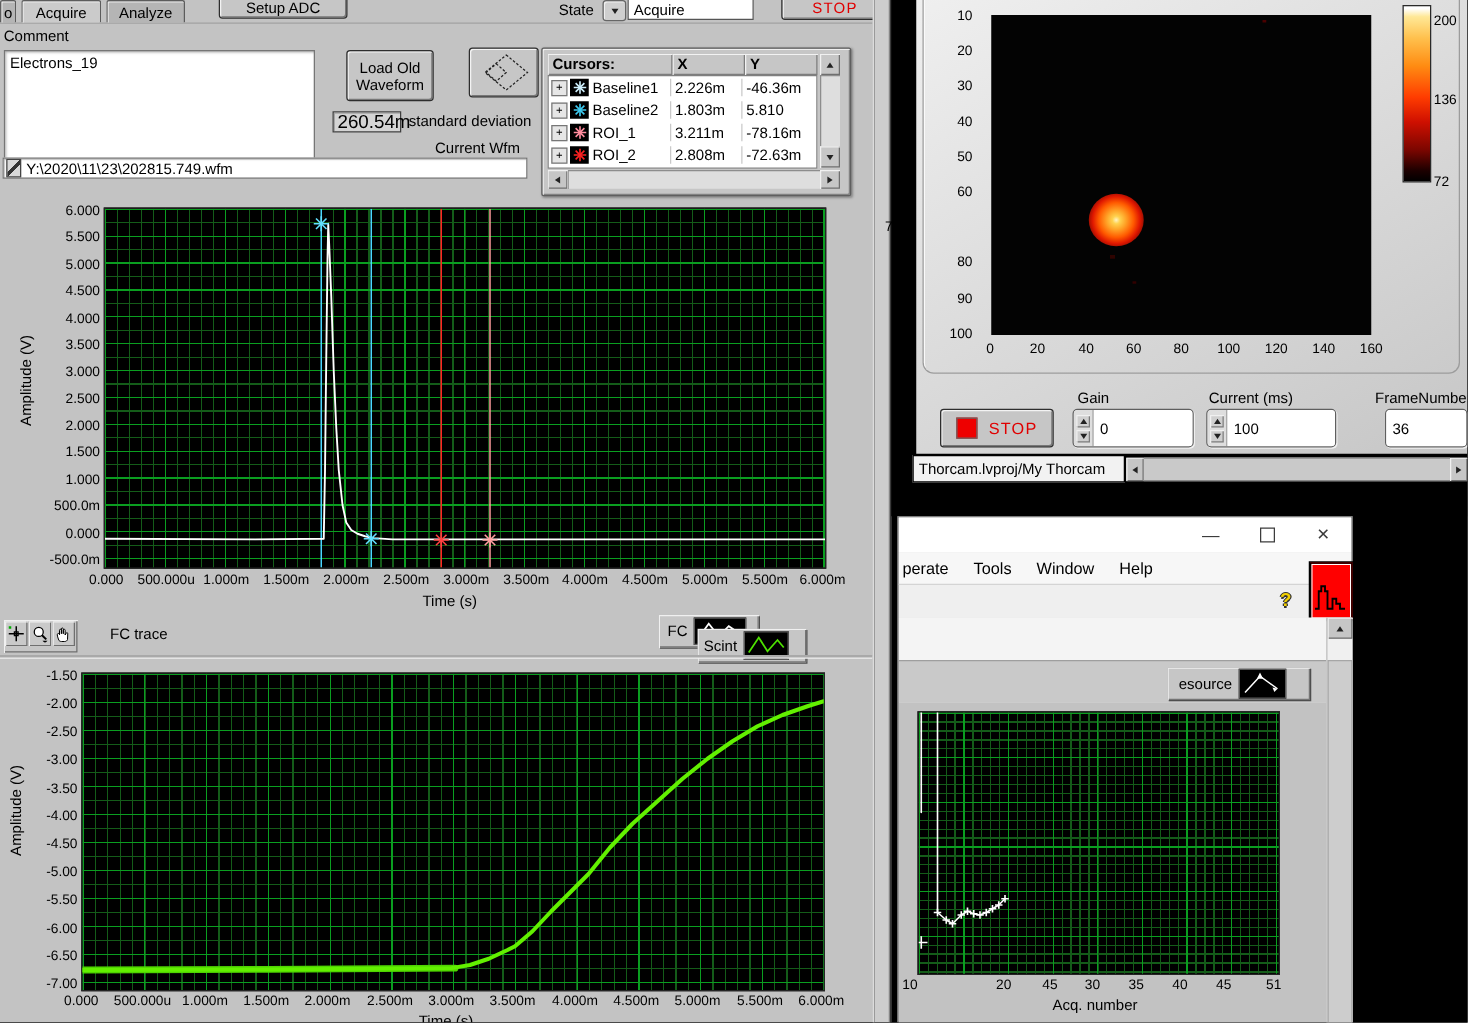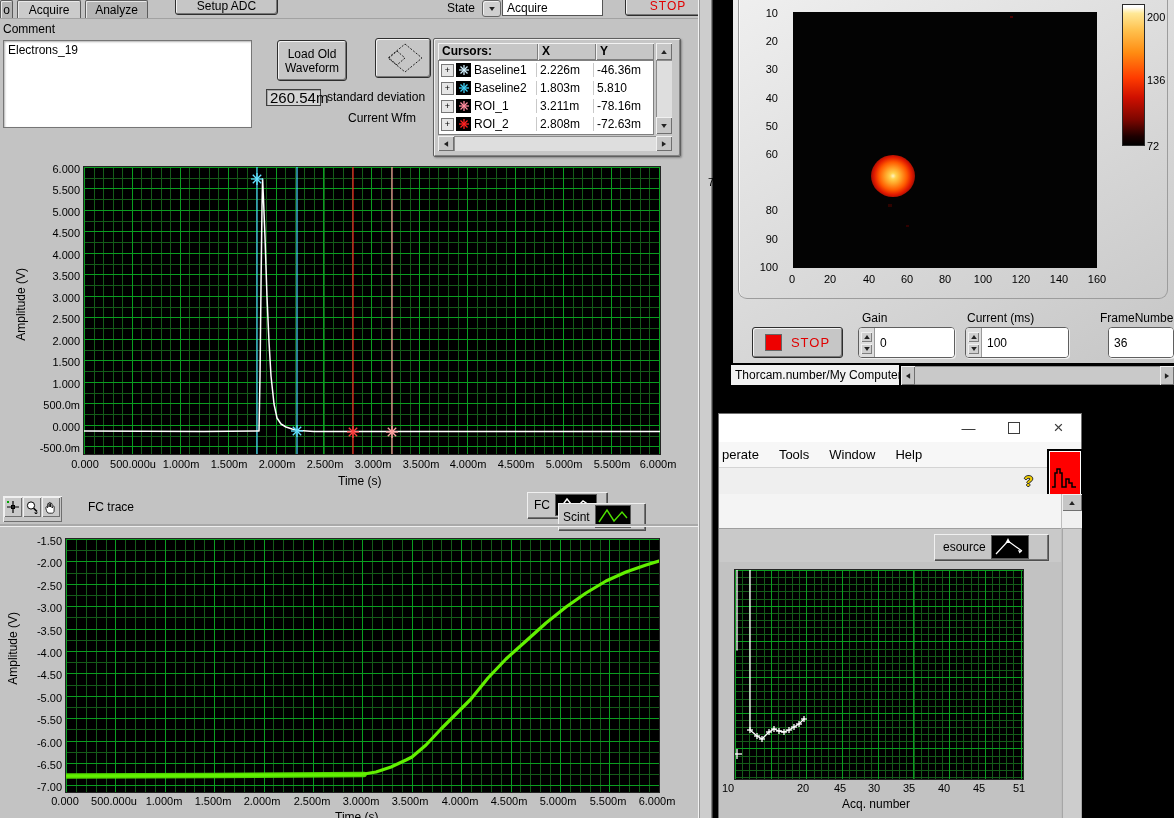--- a/index.html
+++ b/index.html
@@ -140,20 +140,24 @@
     </div>
     <div class="abs btn" style="left:375px;top:38px;width:56px;height:40px">
       <svg width="48" height="34" viewBox="0 0 48 34">
         <path d="M26 3 L43 17 L26 31 L9 17 Z" fill="none" stroke="#222" stroke-width="1" stroke-dasharray="2,1.5"></path>
         <path d="M18 10 L26 17 L18 24 L10 17 Z" fill="none" stroke="#222" stroke-width="1" stroke-dasharray="2,1.5"></path>
       </svg>
     </div>
     <div class="abs valbox" style="left:266px;top:89px;width:55px;height:17px">260.54m</div>
     <span class="lbl" style="left:327px;top:90px">standard deviation</span>
     <span class="lbl" style="left:348px;top:111px">Current Wfm</span>
+    <div class="abs pathbox" style="left:2px;top:126px;width:420px;height:17px">
+      <span class="pathicon"></span>
+      <span>Y:\2020\11\23\202815.749.wfm</span>
+    </div>
 
     <div class="abs cursorpanel" style="left:433px;top:38px;width:246px;height:117px">
       <div class="hcell" style="left:4px;top:4px;width:100px;font-weight:bold">Cursors:</div>
       <div class="hcell" style="left:104px;top:4px;width:58px;font-weight:bold">X</div>
       <div class="hcell" style="left:162px;top:4px;width:58px;font-weight:bold">Y</div>
       <div class="sbtn" style="left:222px;top:4px;width:16px;height:17px">
           <span class="t-up t-sm"></span>
         </div>
       <div class="clist" style="left:4px;top:21px;width:216px;height:75px">
           <div class="crow">
@@ -350,21 +354,21 @@
             <span class="t-down t-sm"></span>
           </span>
         </span>
       <span class="spinval">100</span>
     </div>
     <span class="lbl" style="left:387px;top:311px">FrameNumber</span>
     <div class="spin" style="left:395px;top:327px;width:66px;height:31px">
       <span class="spinval">36</span>
     </div>
 
-    <div class="statusbox" style="left:17px;top:364px;width:170px;height:22px">Thorcam.number/My Computer</div>
+    <div class="statusbox" style="left:17px;top:364px;width:170px;height:22px">Thorcam.lvproj/My Thorcam</div>
     <div class="sbtn" style="left:188px;top:366px;width:14px;height:19px">
         <span class="t-left t-sm"></span>
       </div>
     <div class="htrack" style="left:202px;top:366px;width:245px;height:19px"></div>
     <div class="sbtn" style="left:447px;top:366px;width:14px;height:19px">
         <span class="t-right t-sm"></span>
       </div>
   </div>
 
   <div class="abs viwin">

